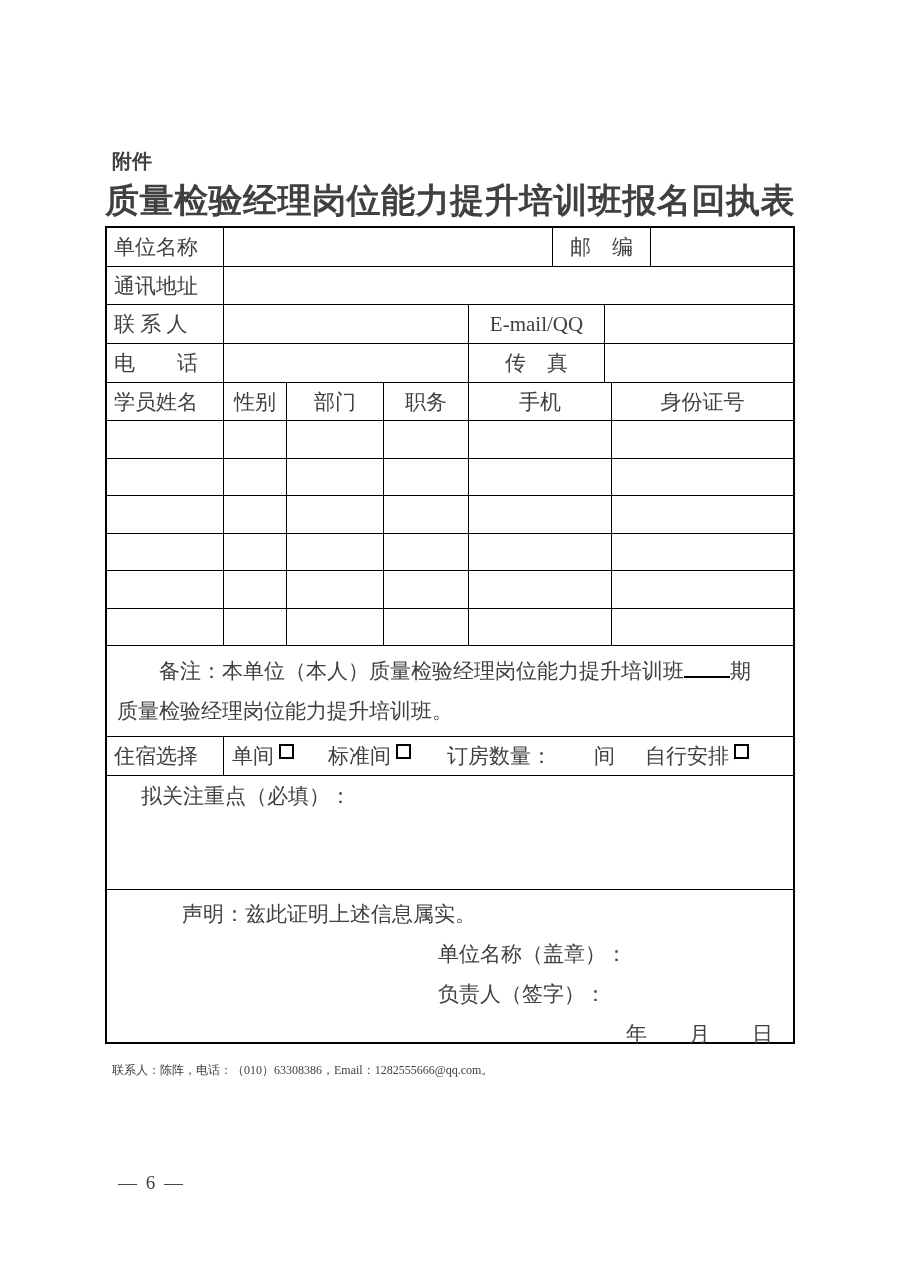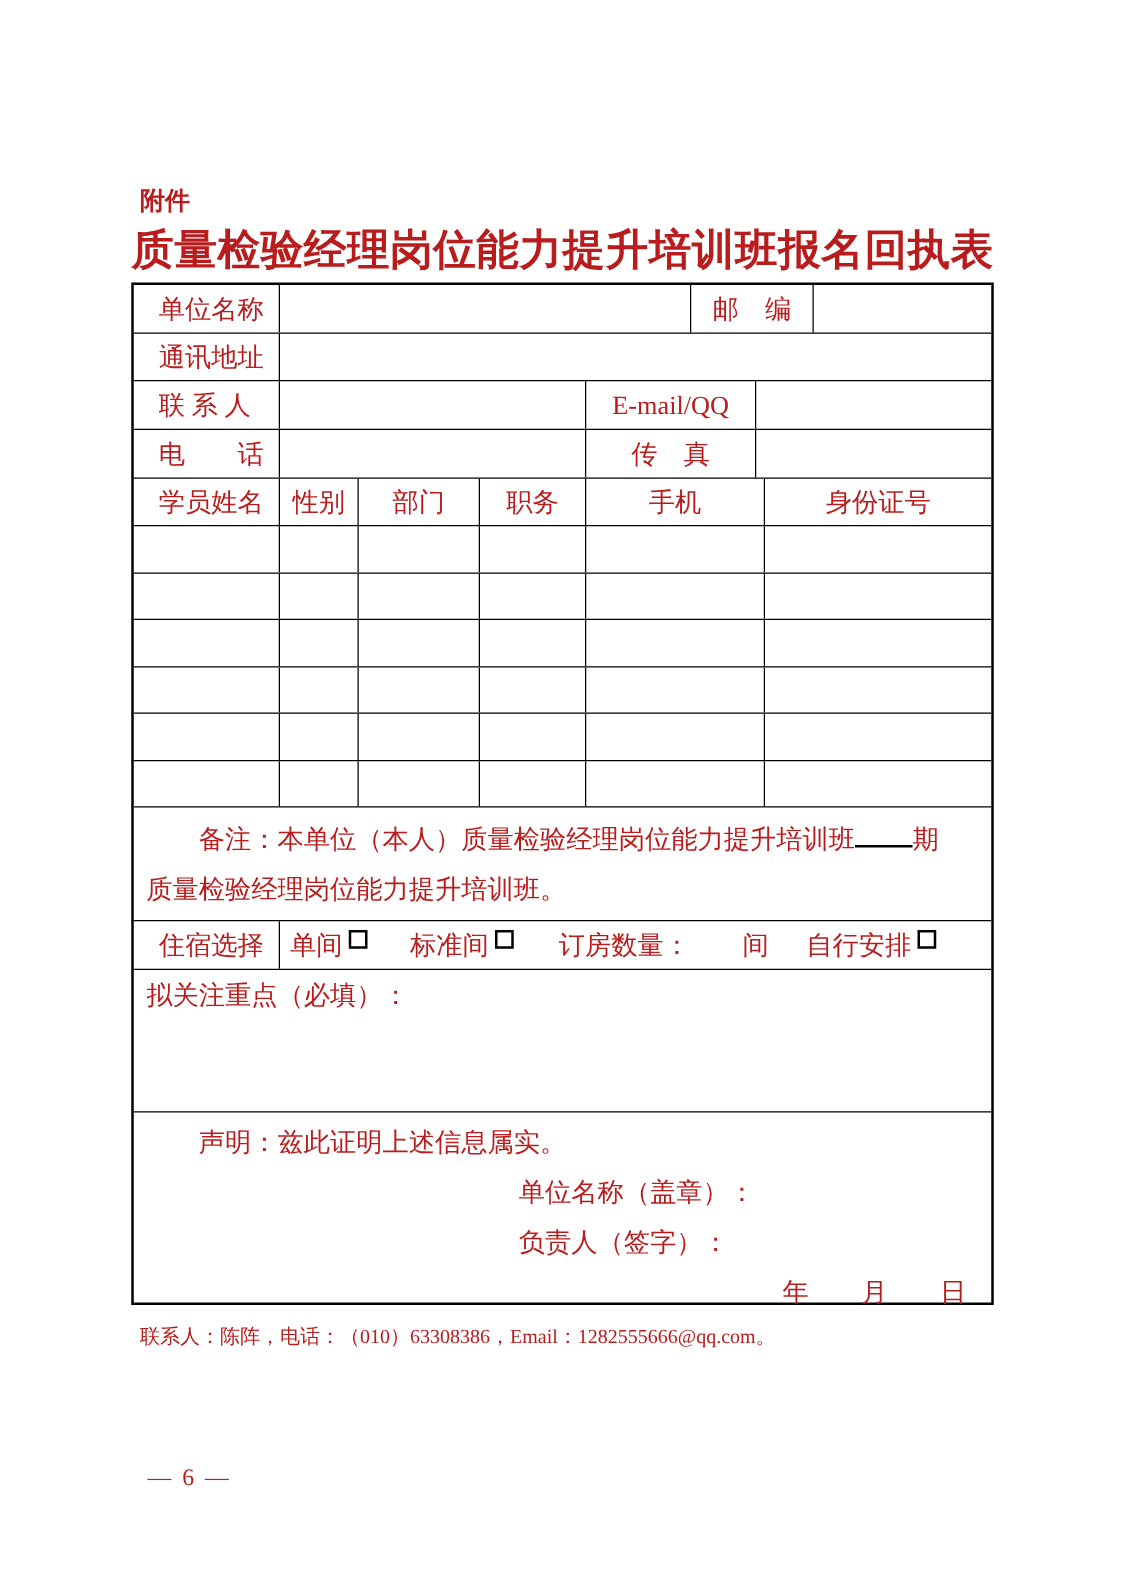--- a/index.html
+++ b/index.html
@@ -1,17 +1,17 @@
 <!DOCTYPE html>
 <html><head>
 <meta charset="utf-8">
 <style>
   html,body{margin:0;padding:0;background:#ffffff;}
   .page{
-    position:relative;width:900px;height:1273px;background:#ffffff;color:#b91c1c;
+    position:relative;width:900px;height:1273px;background:#ffffff;color:#404040;
     font-family:"Liberation Serif", serif;overflow:hidden;
   }
   .attachment{
     position:absolute;left:112px;top:147px;
     font-family:"Liberation Sans", sans-serif;font-weight:bold;font-size:20px;line-height:28px;
   }
   .title{
     position:absolute;left:0;top:184px;width:900px;text-align:center;
     font-family:"Liberation Sans", sans-serif;font-weight:bold;font-size:34px;line-height:32px;
     letter-spacing:0.5px;
@@ -20,46 +20,46 @@
     position:absolute;left:105px;top:226px;width:690px;
     border:2px solid #000;box-sizing:border-box;background:#fff;
   }
   .row{display:flex;border-bottom:1px solid #000;box-sizing:border-box;}
   .row:last-child{border-bottom:none;}
   .cell{
     border-right:1px solid #000;box-sizing:border-box;
     display:flex;align-items:center;font-size:21px;line-height:24px;white-space:nowrap;
   }
   .cell:last-child{border-right:none;}
-  .lab{padding-left:20px;}
+  .lab{padding-left:7px;}
   .ctr{justify-content:center;}
   .h39{height:39px}.h38{height:38px}.h375{height:37.5px}
   .h91{height:91px}.h114{height:114px}.h152{height:152px}
   .w117{width:117px}.w329{width:329px}.w98{width:98px}.w142{width:142px}
   .w569{width:569px}.w245{width:245px}.w136{width:136px}.w188{width:188px}
   .w63{width:63px}.w97{width:97px}.w85{width:85px}.w143{width:143px}.w181{width:181px}
   .w686{width:686px}
   .block{display:block;align-items:flex-start;white-space:normal;}
   .remark-cell{padding:5px 12px 0 10px;}
   .remark-cell p{margin:0;line-height:40px;font-size:21px;}
   .rm1{text-indent:2em;}
   .blank{display:inline-block;width:46px;height:2px;border-bottom:2px solid #000;}
   .acc{padding-left:8px;}
   .acc-item{display:inline-flex;}
   .cb{display:inline-block;width:15px;height:15px;border:2px solid #000;margin-left:5px;box-sizing:border-box;}
   .mr34{margin-right:34px}.mr36{margin-right:36px}.mr30{margin-right:30px}
   .qty-blank{display:inline-block;width:42px;height:20px;}
-  .focus-cell{padding:8px 10px 0 10px;}
-  .decl-cell{padding-top:4px;}
+  .focus-cell{padding:8px 10px 0 10px;margin-left:24px;}
+  .decl-cell{padding-top:4px;margin-left:23px;}
   .decl-cell p{margin:0;line-height:40px;font-size:21px;}
   .d1{margin-left:10px !important;text-indent:2em;}
   .d2{margin-left:308px !important;}
   .fill{display:inline-block;width:120px;height:20px;}
   .d3{text-align:right;padding-right:20px;}
-  .footer{position:absolute;left:112px;top:1058px;font-size:16px;line-height:24px;}
+  .footer{position:absolute;left:112px;top:1058px;font-size:12px;line-height:24px;}
   .pageno{position:absolute;left:118px;top:1172px;font-size:19px;letter-spacing:2px;}
 </style>
 </head>
 <body>
 
 <div class="page">
 
   <div class="attachment">附件</div>
   <div class="title">质量检验经理岗位能力提升培训班报名回执表</div>
 

